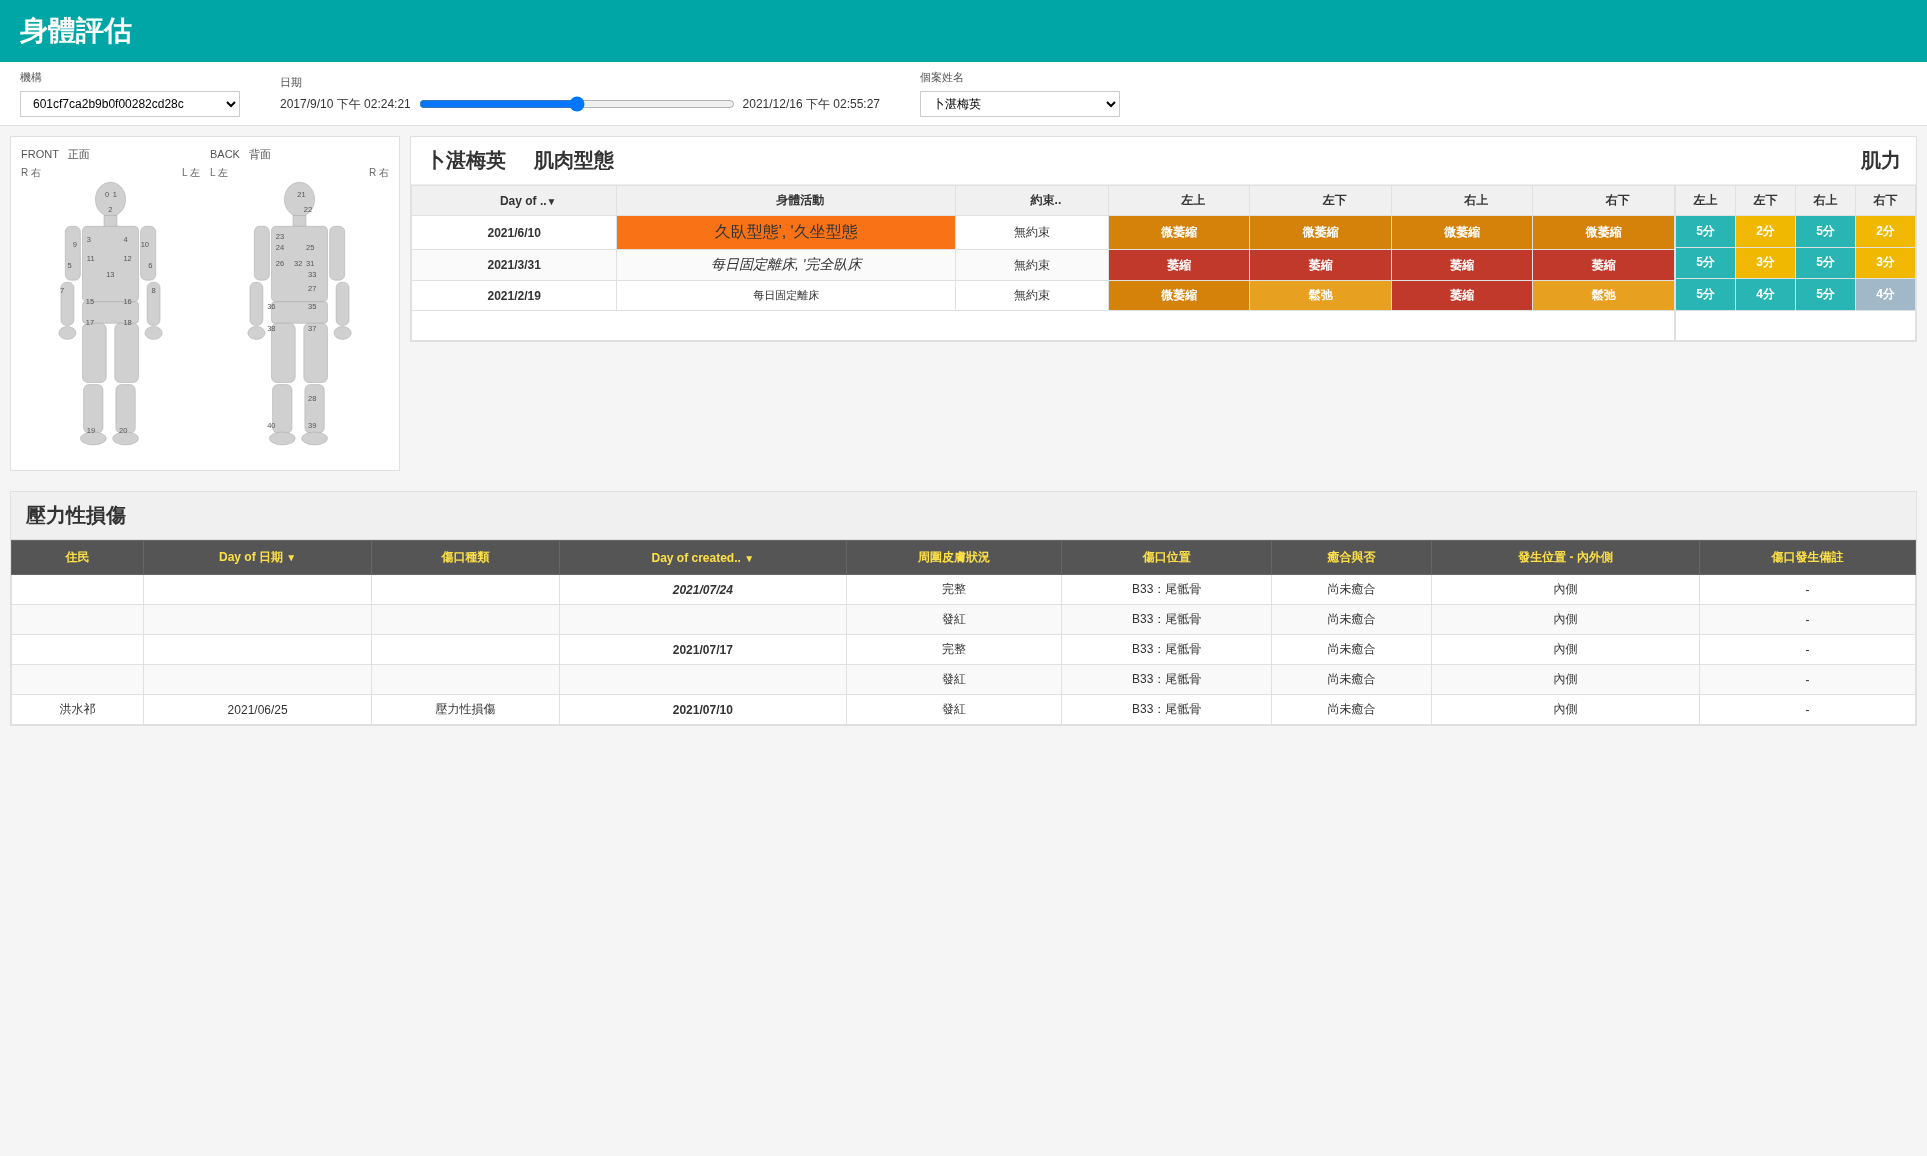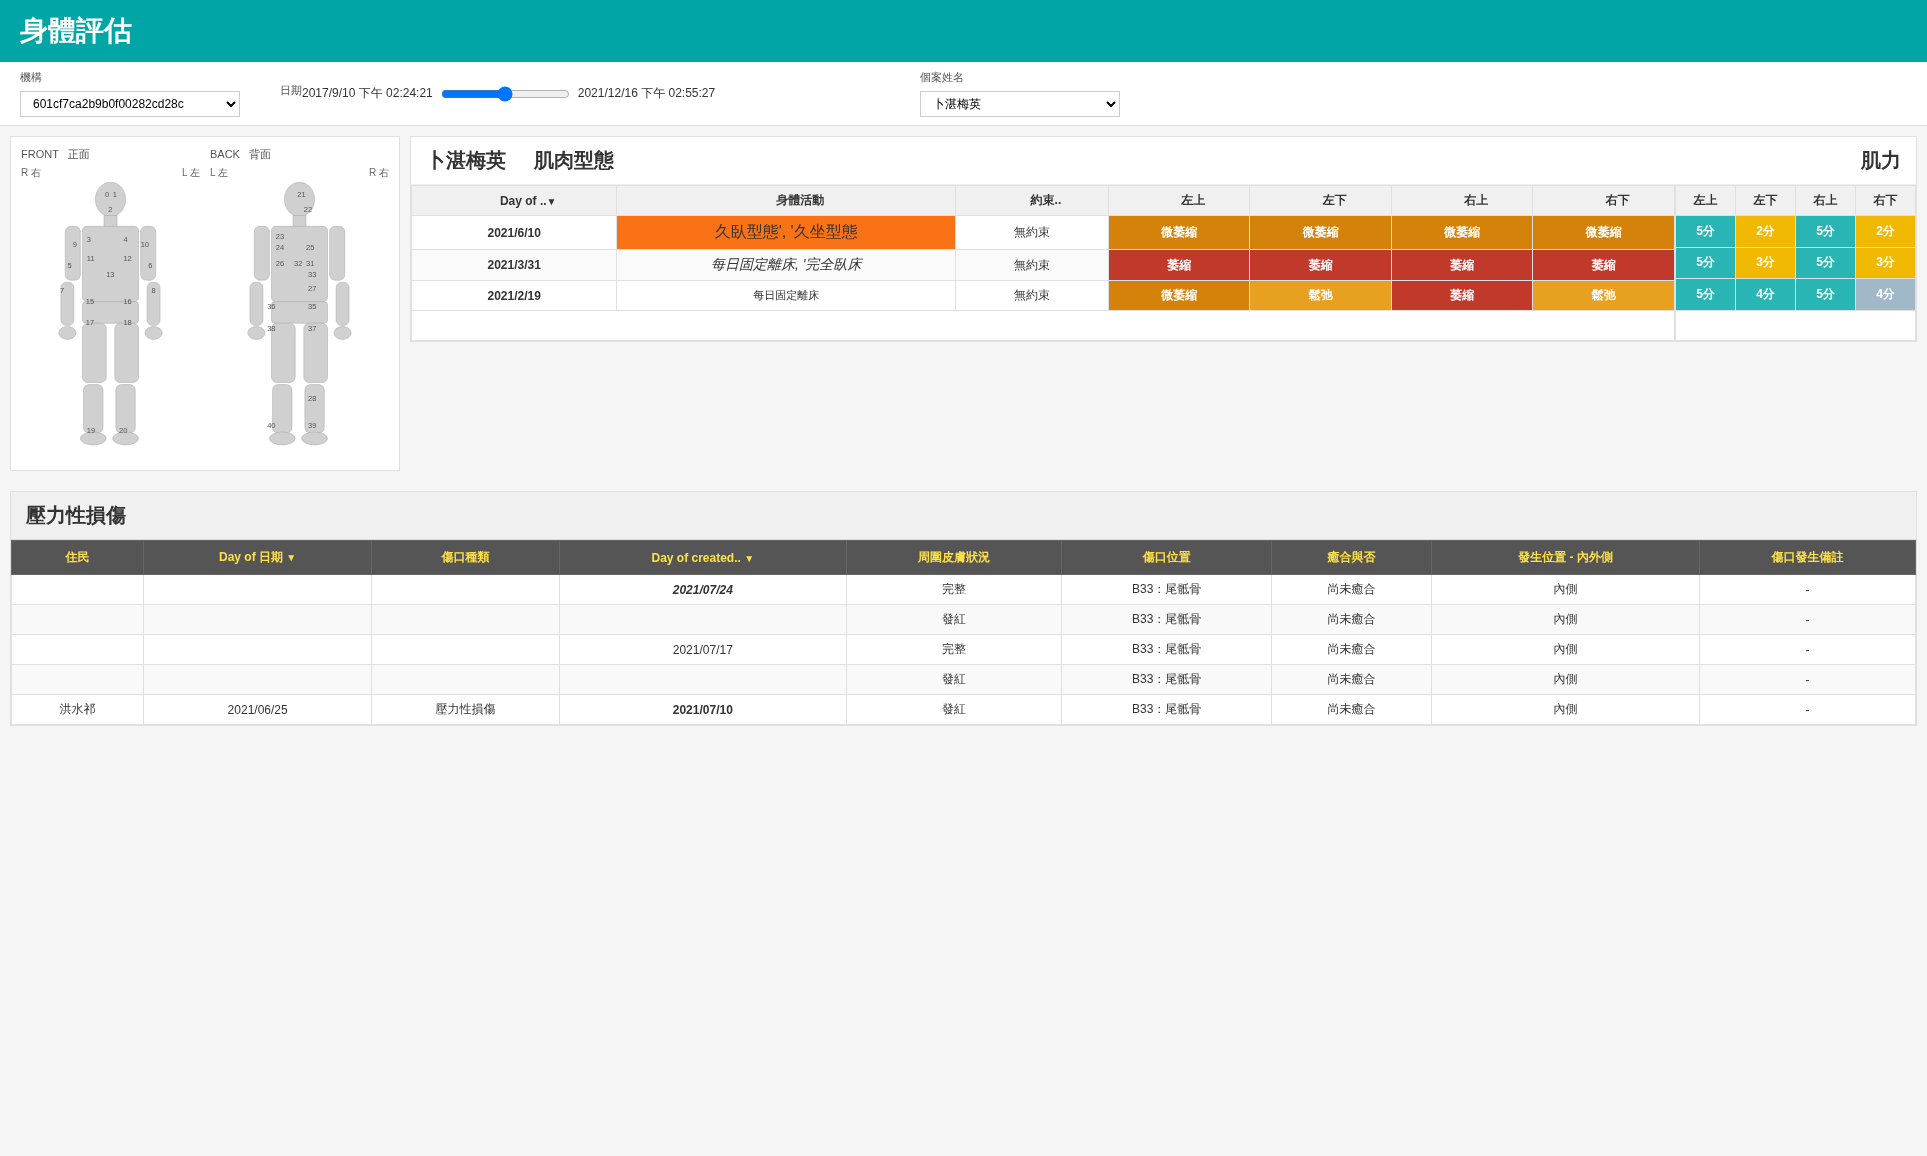--- a/index.html
+++ b/index.html
@@ -6,21 +6,21 @@
     body { background: #f5f5f5; font-size: 13px; color: #333; }
 
     .header { background: #00a6a6; padding: 12px 20px; }
     .header h1 { color: white; font-size: 28px; font-weight: bold; }
 
     .top-bar { background: white; padding: 8px 20px; display: flex; align-items: center; gap: 40px; border-bottom: 1px solid #ddd; }
     .top-bar .field-group { display: flex; flex-direction: column; }
     .top-bar label { font-size: 11px; color: #555; margin-bottom: 6px; }
     .top-bar select { border: 1px solid #ccc; padding: 4px 8px; font-size: 12px; min-width: 220px; background: white; }
 
-    .date-range-group { display: flex; flex-direction: row; flex: 1; max-width: 600px; }
+    .date-range-group { display: flex; flex-direction: column; flex: 1; max-width: 600px; }
     .date-range-row { display: flex; align-items: center; gap: 8px; font-size: 12px; }
     .date-range-row input[type=range] { flex: 1; }
 
     .main-content { display: flex; padding: 10px; gap: 10px; }
 
     .body-diagram { background: white; padding: 10px; width: 390px; min-width: 390px; border: 1px solid #e0e0e0; }
     .body-diagram .diagrams { display: flex; gap: 10px; }
     .diagram-side { display: flex; flex-direction: column; align-items: center; flex: 1; }
     .diagram-side .side-label { font-size: 11px; color: #555; margin-bottom: 4px; display: flex; justify-content: space-between; width: 100%; }
     .diagram-side svg { width: 100%; }
@@ -337,21 +337,21 @@
     <td style="background:#f9f9f9">發紅</td>
     <td style="background:#f9f9f9">B33：尾骶骨</td>
     <td style="background:#f9f9f9">尚未癒合</td>
     <td style="background:#f9f9f9">內側</td>
     <td style="background:#f9f9f9">-</td>
   </tr>
           <tr>
     <td style="background:white"></td>
     <td style="background:white"></td>
     <td style="background:white"></td>
-    <td style="background:white;font-weight:normal;">2021/07/17</td>
+    <td style="background:white;font-weight:bold;">2021/07/17</td>
     <td style="background:white">完整</td>
     <td style="background:white">B33：尾骶骨</td>
     <td style="background:white">尚未癒合</td>
     <td style="background:white">內側</td>
     <td style="background:white">-</td>
   </tr>
           <tr>
     <td style="background:#f9f9f9"></td>
     <td style="background:#f9f9f9"></td>
     <td style="background:#f9f9f9"></td>

